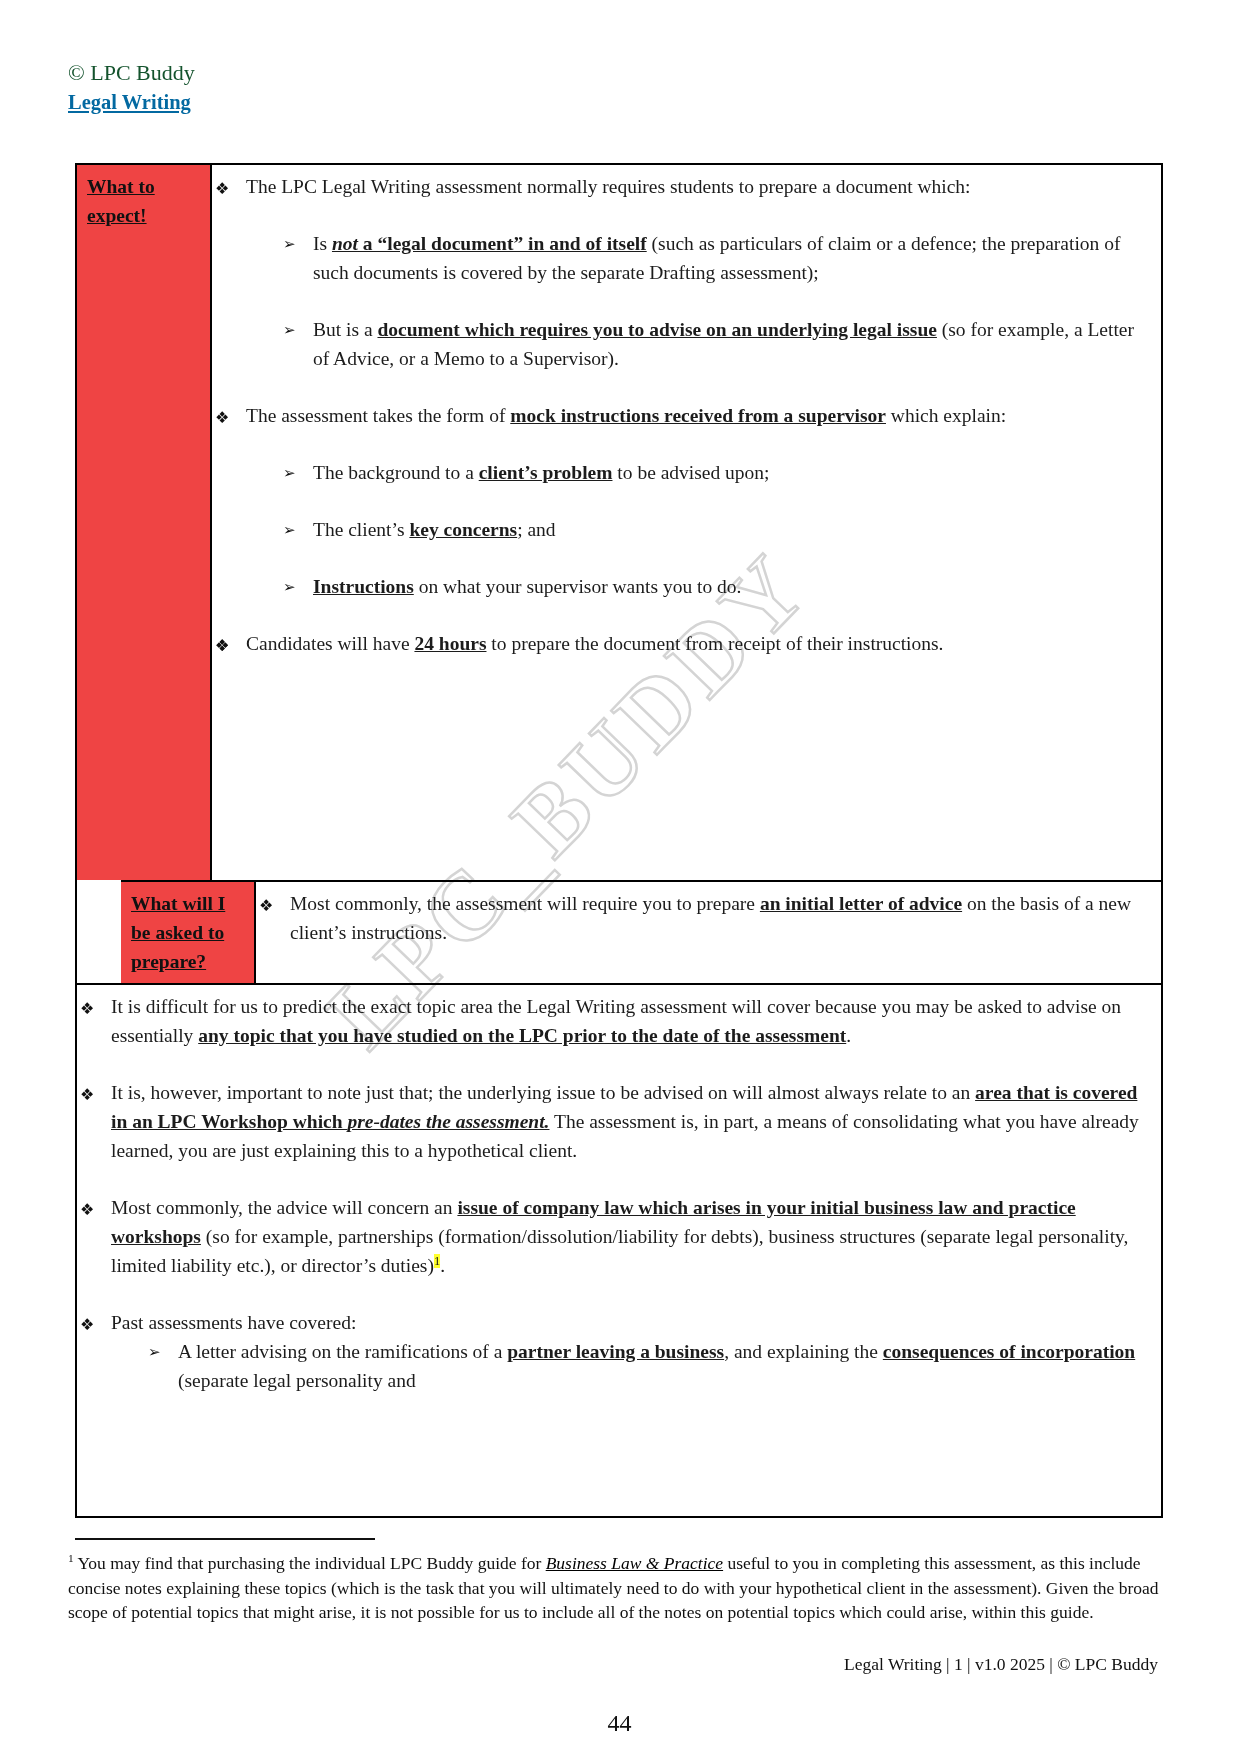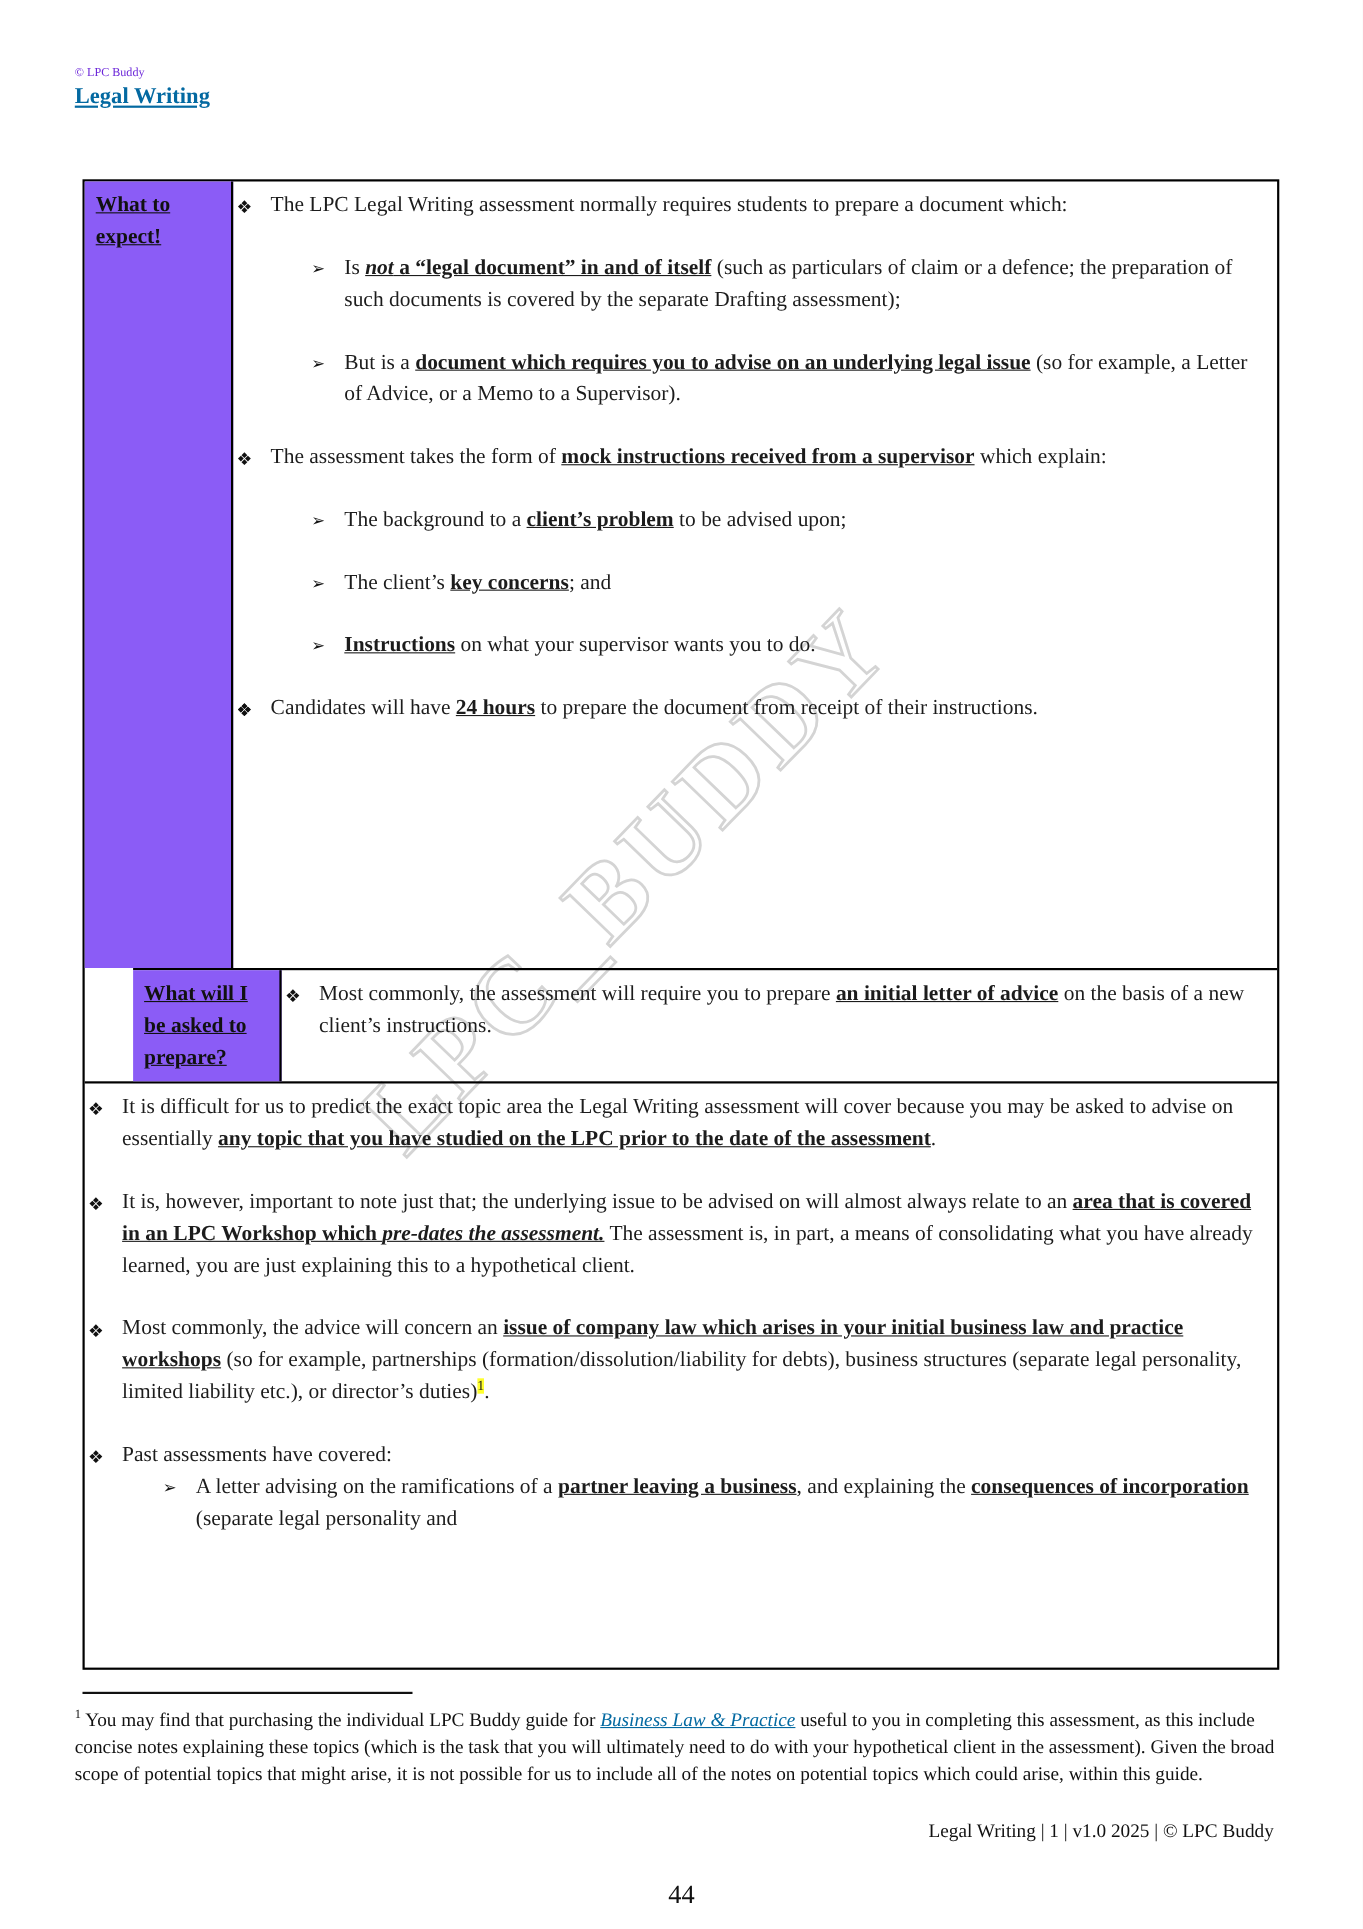--- a/index.html
+++ b/index.html
@@ -3,41 +3,41 @@
 <meta charset="utf-8">
 <style>
   html,body{margin:0;padding:0;background:#eee;}
   .page{
     position:relative;width:1239px;height:1754px;background:#ffffff;
     font-family:"Liberation Serif","DejaVu Serif",serif;color:#1c1c1c;
     overflow:hidden;margin:0 auto;
   }
   
   .hdr{position:absolute;top:60px;left:68px;z-index:2;}
-  .copyright{font-size:11px;color:#6d28d9;}
+  .copyright{font-size:22px;color:#14532d;}
   .doc-title{font-size:20.5px;font-weight:bold;text-decoration:underline;margin-top:5px;color:#0369a1;}
   
   .watermark{
     position:absolute;top:800px;left:568px;z-index:0;
     transform:translate(-50%,-50%) rotate(-46deg);
     font-family:"Liberation Serif",serif;font-weight:bold;
     font-size:97px;letter-spacing:6px;white-space:nowrap;
     color:rgba(255,255,255,0.0);
     -webkit-text-stroke:2.5px #d4d4d4;
     text-stroke:2.5px #d4d4d4;
   }
   
   .doc-table{
     position:absolute;top:163px;left:75px;width:1088px;z-index:1;
     border:2px solid #000;box-sizing:border-box;background:transparent;
   }
   .trow{display:flex;align-items:stretch;box-sizing:border-box;}
   .trow + .trow{border-top:2px solid #000;}
   .hcell{
-    width:135px;flex:0 0 135px;background:#8b5cf6;border-right:2px solid #000;
+    width:135px;flex:0 0 135px;background:#ef4444;border-right:2px solid #000;
     box-sizing:border-box;padding:7px 8px 7px 10px;
     font-size:19.5px;font-weight:bold;line-height:29px;color:#111;
   }
   .hcell .htxt{text-decoration:underline;}
   .bcell{flex:1 1 auto;box-sizing:border-box;padding:7px 16px 10px 0;background:transparent;}
   .row-1{min-height:715px;}
   .row-2{min-height:91px;margin-left:44px;}
   .row-3{min-height:533px;}
   
   .li{position:relative;font-size:19.5px;line-height:29px;margin-top:28px;}
@@ -47,21 +47,21 @@
   .li2{padding-left:101px;}
   .blt{position:absolute;font-family:"DejaVu Sans",sans-serif;color:#111;}
   .li1 > .blt{left:3px;top:2px;font-size:16px;}
   .li2 > .blt{left:71px;top:1px;font-size:15px;}
   
   .b{font-weight:bold;}
   .u{text-decoration:underline;text-align:center;}
   .i{font-style:italic;}
   .sup{vertical-align:super;font-size:0.65em;line-height:0;}
   .hl{background:#ffff2e;}
-  a.link{color:#0369a1;font-style:italic;cursor:pointer;}
+  a.link{color:#000000;font-style:italic;cursor:pointer;}
   
   .fn-sep{position:absolute;top:1538px;left:75px;width:300px;border-top:2px solid #111;z-index:2;}
   .footnote{
     position:absolute;top:1551px;left:68px;width:1108px;z-index:2;
     font-size:17.5px;line-height:24.5px;color:#111;
   }
   
   .footer-line{
     position:absolute;top:1654px;left:70px;width:1088px;text-align:right;
     font-size:17.5px;color:#111;z-index:2;

